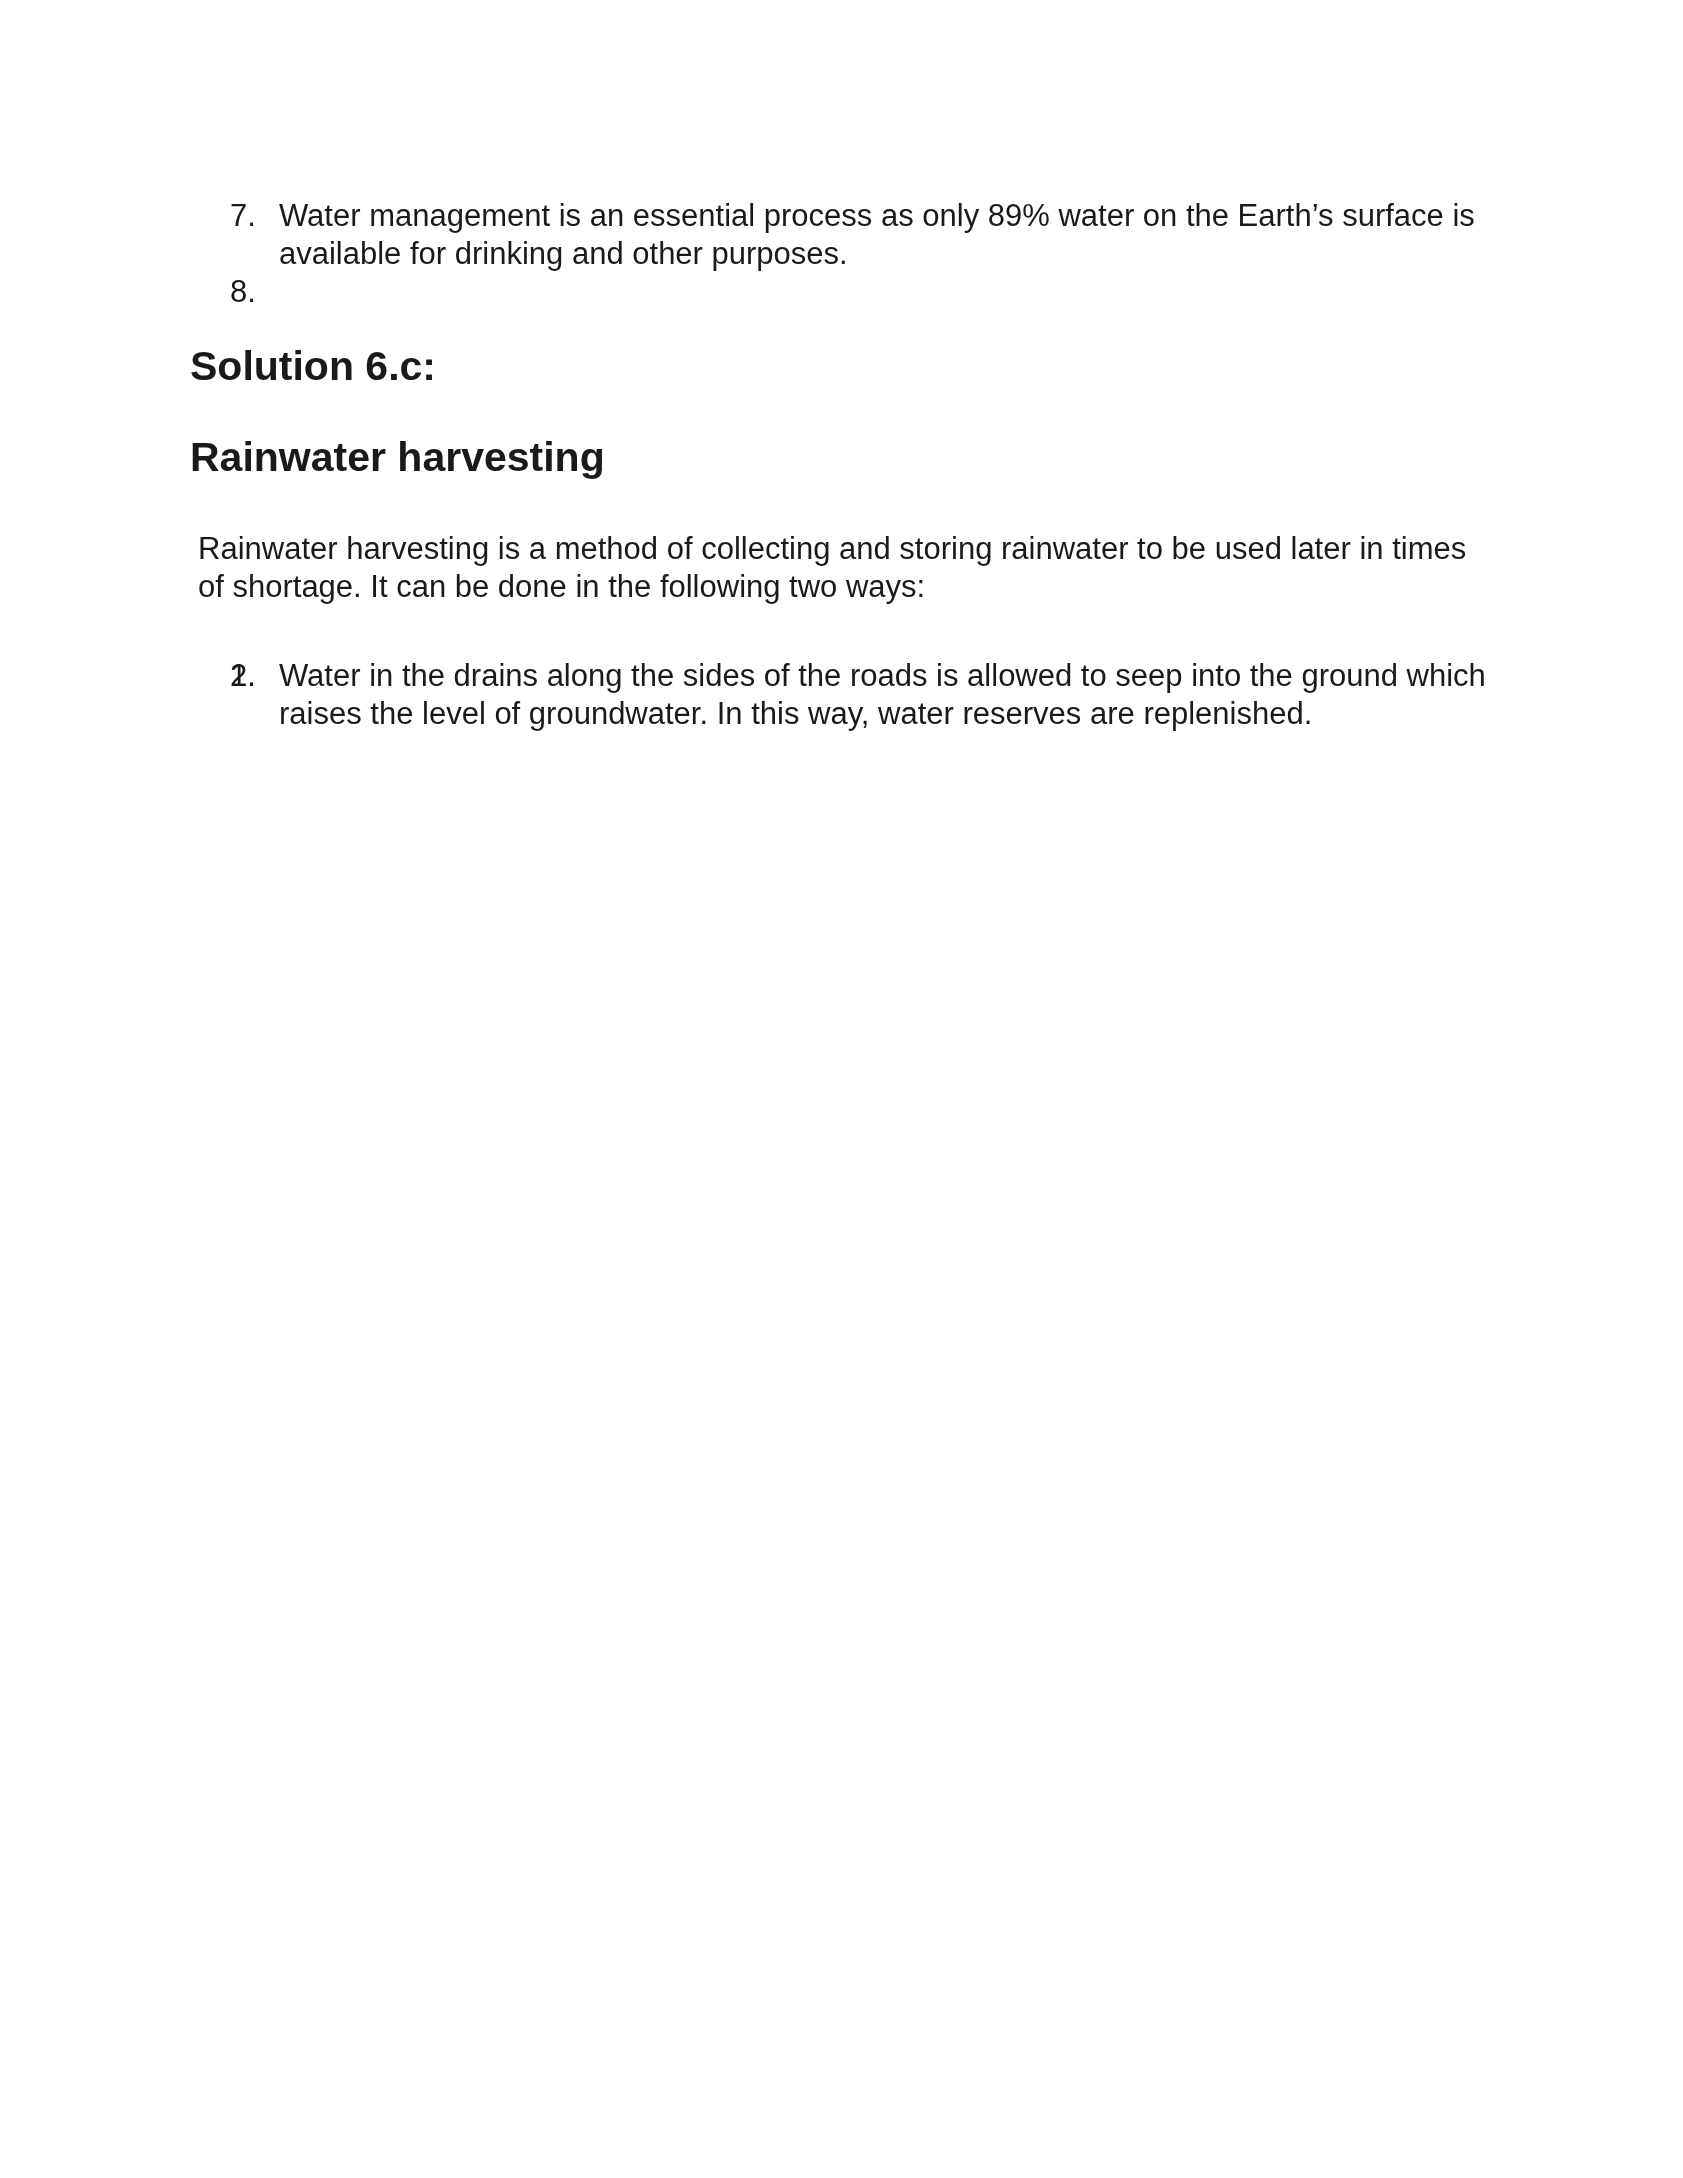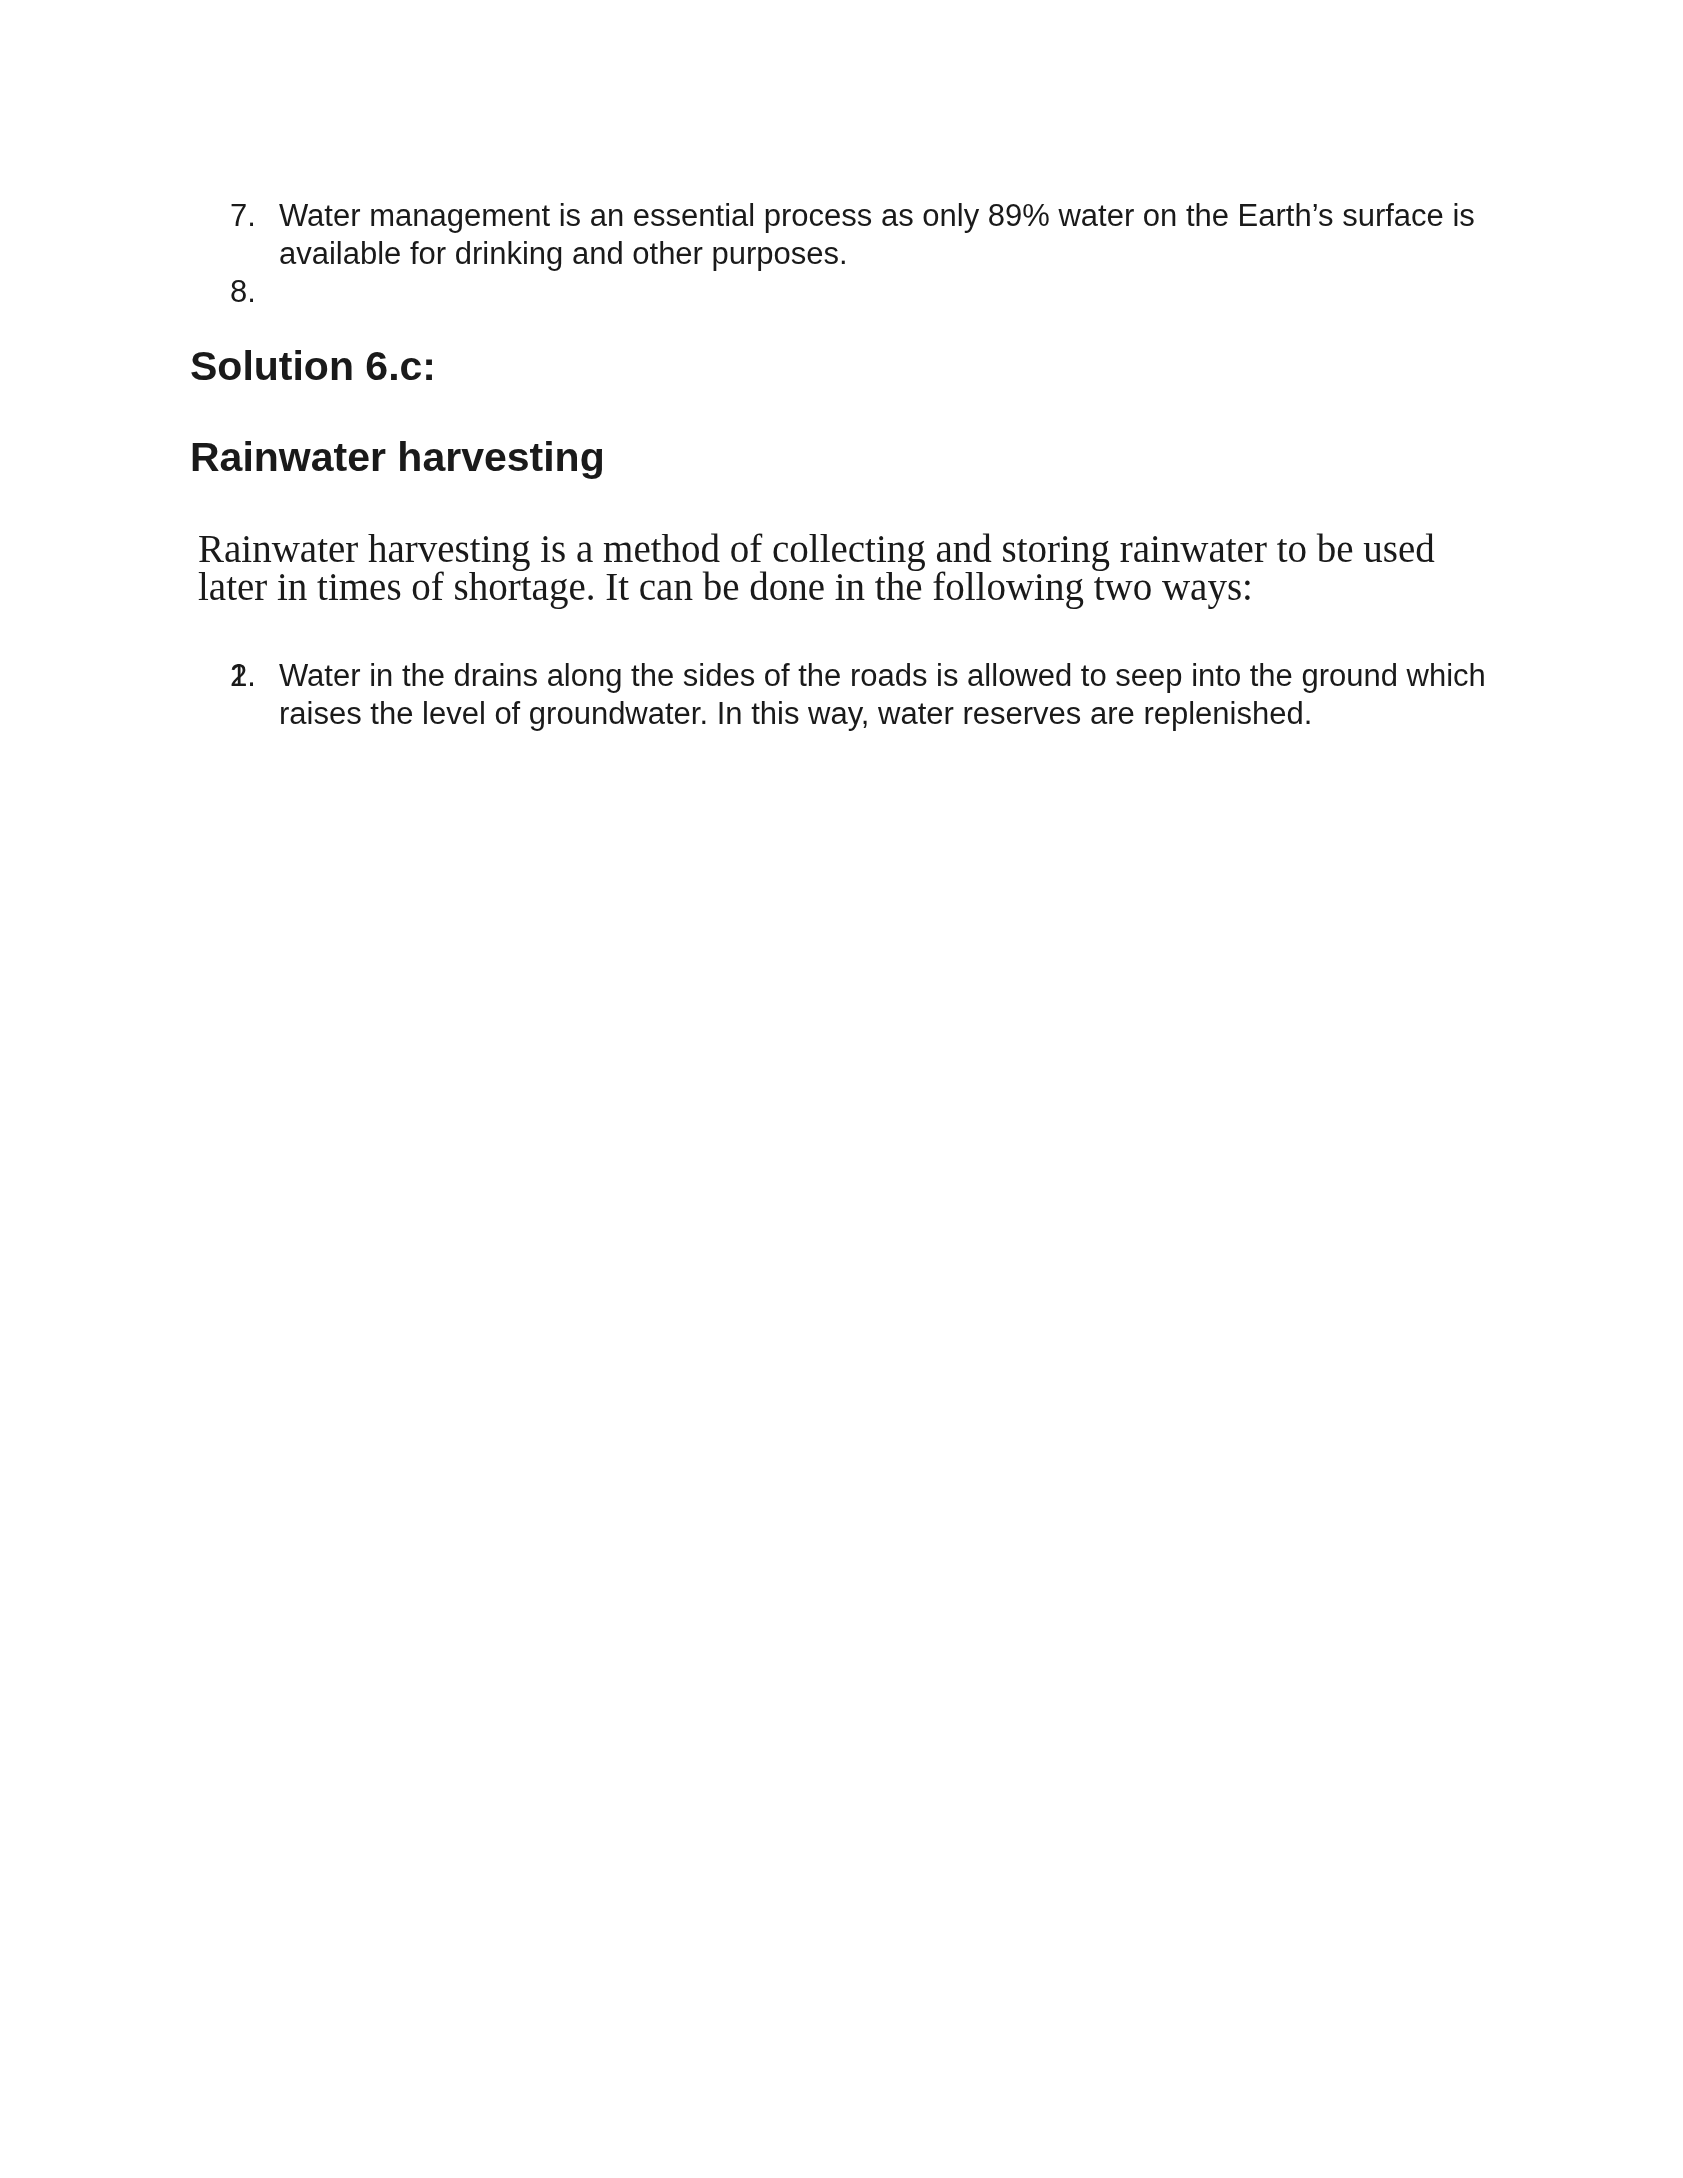--- a/index.html
+++ b/index.html
@@ -3,21 +3,21 @@
 <meta charset="utf-8">
 <style>
   html, body { margin:0; padding:0; background:#ffffff; }
   body { width:1683px; height:2178px; position:relative; overflow:hidden;
          font-family:"Liberation Sans", sans-serif; color:#1a1a1a; }
   .page { position:absolute; left:0; top:0; width:1683px; height:2178px; }
   .ol { position:absolute; left:230px; width:1257px; margin:0; padding:0; list-style:none; }
   .ol li { position:relative; padding-left:49px; font-size:31px; line-height:38px; }
   .ol li .num { position:absolute; left:0; top:0; }
   .h { position:absolute; left:190px; font-weight:bold; font-size:41px; line-height:38px; margin:0; }
-  .p { position:absolute; left:198px; width:1287px; font-size:39px; line-height:38px; margin:0;font-family:Liberation Serif, serif; }
+  .p { position:absolute; left:198px; width:1287px; font-size:31px; line-height:38px; margin:0; }
 </style>
 </head>
 <body>
 
 <div class="page">
 
   <ol class="ol" style="top:197px;">
     <li>
       <span class="num">7.</span>
       <span>Water management is an essential process as only 89% water on the Earth’s surface is available for drinking and other purposes.</span>

